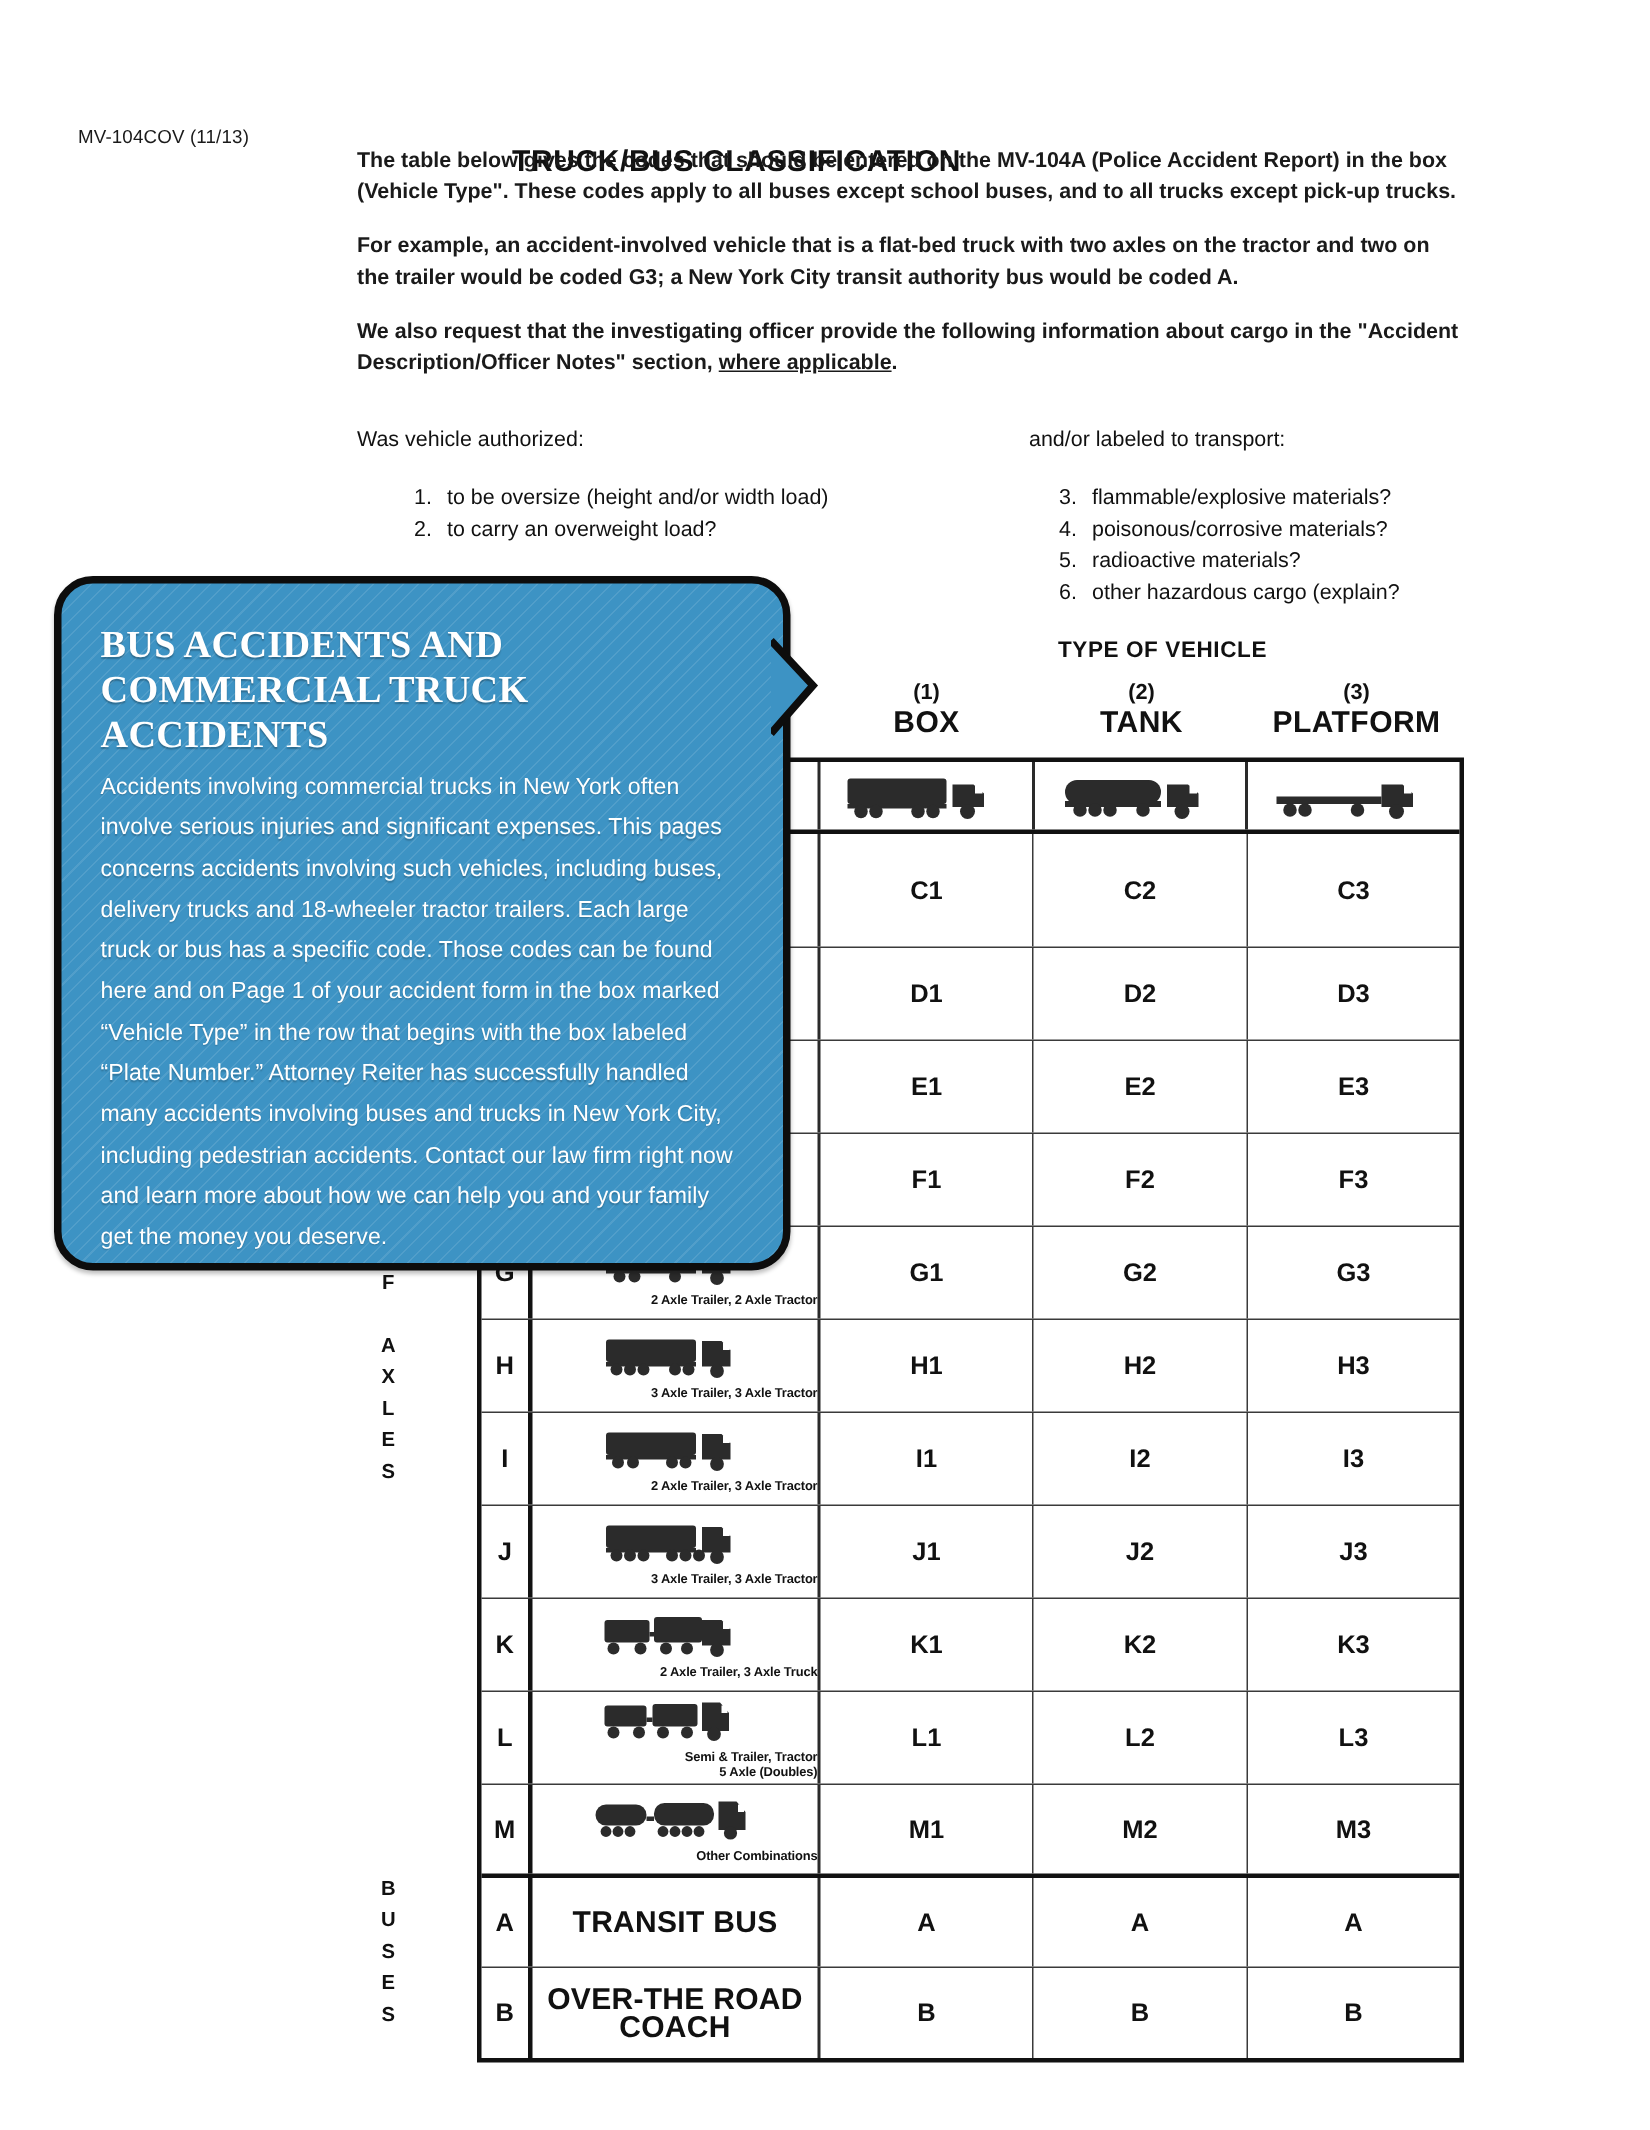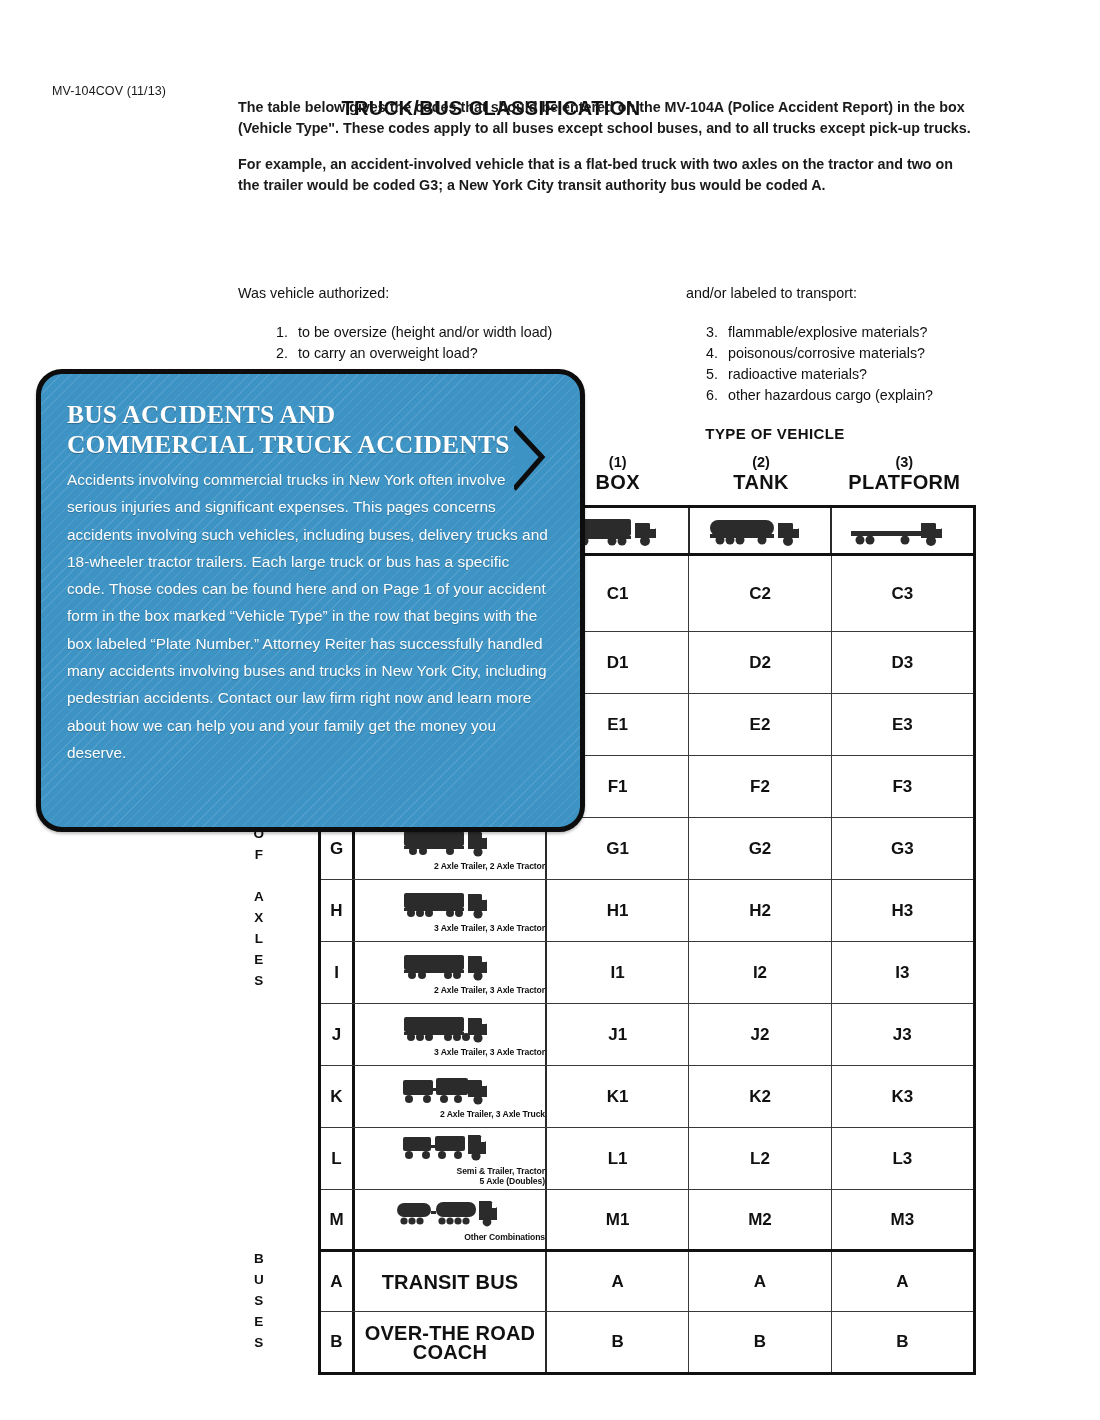--- a/index.html
+++ b/index.html
@@ -110,21 +110,21 @@
     position:absolute;
     font-size:13.5px;font-weight:bold;line-height:21px;
     text-align:center;letter-spacing:.3px;
     width:26px;
   }
   #vl-axles{left:246px;top:760px;}
   #vl-buses{left:246px;top:1248px;line-height:21px;}
 
   
   .callout{
-    position:absolute;left:36px;top:369px;width:549px;height:463px;
+    position:absolute;left:36px;top:384px;width:491px;height:463px;
     background:
       repeating-linear-gradient(135deg,
         rgba(255,255,255,.10) 0px,
         rgba(255,255,255,.10) 1px,
         rgba(255,255,255,0) 1px,
         rgba(255,255,255,0) 7px),
       #3d93c4;
     border:5px solid #0d0d0d;
     border-radius:26px;
     box-sizing:border-box;
@@ -155,20 +155,21 @@
 
 <div class="page">
 
   <div class="formcode">MV-104COV (11/13)</div>
 
   <div class="doctitle">TRUCK/BUS CLASSIFICATION</div>
 
   <div class="body-col">
     <p>The table below gives the codes that should be entered on the MV-104A (Police Accident Report) in the box (Vehicle Type". These codes apply to all buses except school buses, and to all trucks except pick-up trucks.</p>
     <p>For example, an accident-involved vehicle that is a flat-bed truck with two axles on the tractor and two on the trailer would be coded G3; a New York City transit authority bus would be coded A.</p>
+    <p><span>We also request that the investigating officer provide the following information about cargo in the "Accident Description/Officer Notes" section, </span><span class="u">where applicable</span><span>.</span></p>
   </div>
 
   <div class="qrow">
     <div class="q-left">Was vehicle authorized:</div>
     <div class="q-right">and/or labeled to transport:</div>
   </div>
   <div class="qlist left" style="position:absolute;left:276px;top:322px;">
     <div class="li">
         <span class="num">1.</span>
         <span>to be oversize (height and/or width load)</span>

